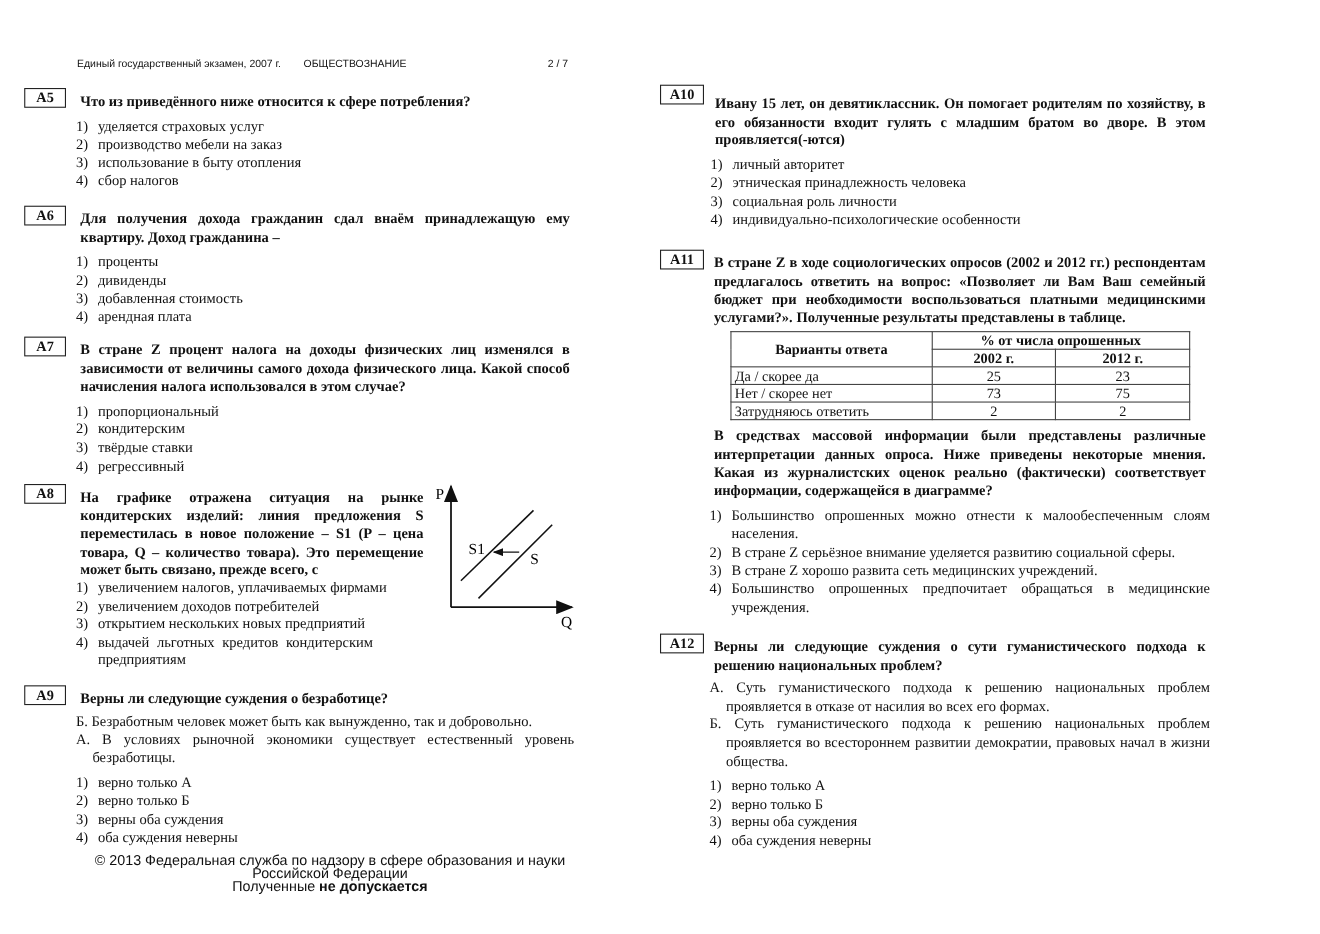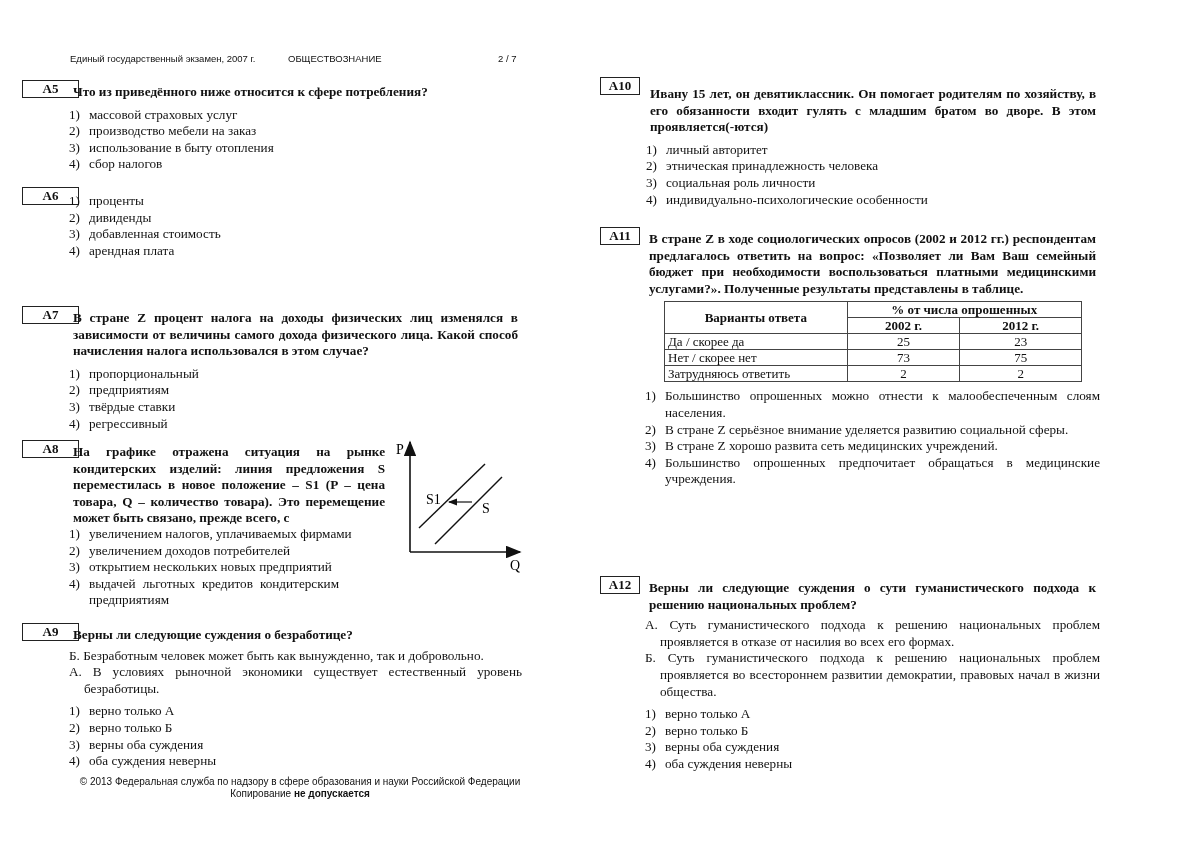--- a/index.html
+++ b/index.html
@@ -2,91 +2,92 @@
 <html><head>
 <meta charset="utf-8">
 <style>
   html, body { margin: 0; padding: 0; background: #ffffff; }
   body { width: 1200px; height: 849px; position: relative; overflow: hidden; color: #111; }
   .serif { font-family: "Liberation Serif", "DejaVu Serif", serif; }
   .sans { font-family: "Liberation Sans", "DejaVu Sans", sans-serif; }
 
   .header { position: absolute; top: 53px; font-size: 9.5px; }
   .header .exam { left: 70px; position: absolute; white-space: nowrap; }
-  .header .subject { left: 288px; position: absolute; white-space: nowrap; }
+  .header .subject { left: 276px; position: absolute; white-space: nowrap; }
   .header .page { left: 498px; position: absolute; white-space: nowrap; }
 
   .col { position: absolute; width: 520px; }
   .task { position: absolute; left: 0; width: 520px; font-size: 13.2px; line-height: 16.6px; }
   .badge {
     position: absolute; left: 0; top: 0;
     border: 1.2px solid #222; box-sizing: border-box;
     height: 18px; text-align: center; font-weight: bold; font-size: 13px; line-height: 16px;
     background: #fff;
   }
-  .badge.narrow { width: 57px; }
+  .badge.narrow { width: 38px; }
   .badge.wide { width: 40px; }
   .body { position: absolute; top: 0; }
   .stem { text-align: justify; margin: 4px; font-weight: bold; }
   .judg { text-align: justify; margin: 0; padding-left: 15px; text-indent: -15px; }
   .opts { list-style: none; margin: 0; padding: 0; }
   .opts.gap { margin-top: 6px; }
   .opt { position: relative; padding-left: 20px; text-align: justify; }
   .opt .num { position: absolute; left: 0; top: 0; }
 
   table.survey { border-collapse: collapse; font-size: 13px; line-height: 15px; }
   table.survey td, table.survey th { border: 1px solid #444; padding: 0 3px; }
   table.survey th { font-weight: bold; text-align: center; }
   table.survey td.c { text-align: center; }
 
-  .footer { position: absolute; top: 776px; left: 60px; width: 480px; text-align: center; font-size: 10px; line-height: 12px; }
+  .footer { position: absolute; top: 776px; left: 60px; width: 480px; text-align: center; font-size: 13px; line-height: 12px; }
 </style>
 </head>
 <body>
 
 <div class="header sans">
   <span class="exam">Единый государственный экзамен, 2007 г.</span>
   <span class="subject">ОБЩЕСТВОЗНАНИЕ</span>
   <span class="page">2 / 7</span>
 </div>
 
 <div class="col serif" style="left:22px; top:0;">
 
   <div class="task" style="top:80px;">
     <div class="badge narrow">A5</div>
     <div class="body" style="left:47px; width:453px;">
       <p class="stem">Что из приведённого ниже относится к сфере потребления?</p>
       <ul class="opts gap">
-        <li class="opt"><span class="num">1)</span><span>массовой страховых услуг</span></li>
+        <li class="opt"><span class="num">1)</span><span>уделяется страховых услуг</span></li>
         <li class="opt"><span class="num">2)</span><span>производство мебели на заказ</span></li>
         <li class="opt"><span class="num">3)</span><span>использование в быту отопления</span></li>
         <li class="opt"><span class="num">4)</span><span>сбор налогов</span></li>
       </ul>
     </div>
   </div>
 
   <div class="task" style="top:187px;">
     <div class="badge narrow">A6</div>
     <div class="body" style="left:47px; width:453px;">
+      <p class="stem">Для получения дохода гражданин сдал внаём принадлежащую ему квартиру. Доход гражданина –</p>
       <ul class="opts gap">
         <li class="opt"><span class="num">1)</span><span>проценты</span></li>
         <li class="opt"><span class="num">2)</span><span>дивиденды</span></li>
         <li class="opt"><span class="num">3)</span><span>добавленная стоимость</span></li>
         <li class="opt"><span class="num">4)</span><span>арендная плата</span></li>
       </ul>
     </div>
   </div>
 
   <div class="task" style="top:306px;">
     <div class="badge narrow">A7</div>
     <div class="body" style="left:47px; width:453px;">
       <p class="stem">В стране Z процент налога на доходы физических лиц изменялся в зависимости от величины самого дохода физического лица. Какой способ начисления налога использовался в этом случае?</p>
       <ul class="opts gap">
         <li class="opt"><span class="num">1)</span><span>пропорциональный</span></li>
-        <li class="opt"><span class="num">2)</span><span>предприятиям</span></li>
+        <li class="opt"><span class="num">2)</span><span>кондитерским</span></li>
         <li class="opt"><span class="num">3)</span><span>твёрдые ставки</span></li>
         <li class="opt"><span class="num">4)</span><span>регрессивный</span></li>
       </ul>
     </div>
   </div>
 
   <div class="task" style="top:440px;">
     <div class="badge narrow">A8</div>
     <div class="body" style="left:47px; width:320px;">
       <p class="stem">На графике отражена ситуация на рынке кондитерских изделий: линия предложения S переместилась в новое положение – S1 (P – цена товара, Q – количество товара). Это перемещение может быть связано, прежде всего, с</p>
@@ -181,20 +182,21 @@
           <td class="c">73</td>
           <td class="c">75</td>
         </tr>
         <tr>
           <td>Затрудняюсь ответить</td>
           <td class="c">2</td>
           <td class="c">2</td>
         </tr>
       </tbody>
         </table>
+      <p class="stem" style="margin-top:6px;">В средствах массовой информации были представлены различные интерпретации данных опроса. Ниже приведены некоторые мнения. Какая из журналистских оценок реально (фактически) соответствует информации, содержащейся в диаграмме?</p>
       <ul class="opts gap">
         <li class="opt"><span class="num">1)</span><span>Большинство опрошенных можно отнести к малообеспеченным слоям населения.</span></li>
         <li class="opt"><span class="num">2)</span><span>В стране Z серьёзное внимание уделяется развитию социальной сферы.</span></li>
         <li class="opt"><span class="num">3)</span><span>В стране Z хорошо развита сеть медицинских учреждений.</span></li>
         <li class="opt"><span class="num">4)</span><span>Большинство опрошенных предпочитает обращаться в медицинские учреждения.</span></li>
       </ul>
     </div>
   </div>
 
   <div class="task" style="top:576px;">
@@ -208,14 +210,14 @@
         <li class="opt"><span class="num">2)</span><span>верно только Б</span></li>
         <li class="opt"><span class="num">3)</span><span>верны оба суждения</span></li>
         <li class="opt"><span class="num">4)</span><span>оба суждения неверны</span></li>
       </ul>
     </div>
   </div>
 </div>
 
 <div class="footer sans">
   <div>© 2013 Федеральная служба по надзору в сфере образования и науки Российской Федерации</div>
-  <div><span>Копирование </span><b>не допускается</b></div>
+  <div><span>Полученные </span><b>не допускается</b></div>
 </div>
 
 </body></html>

